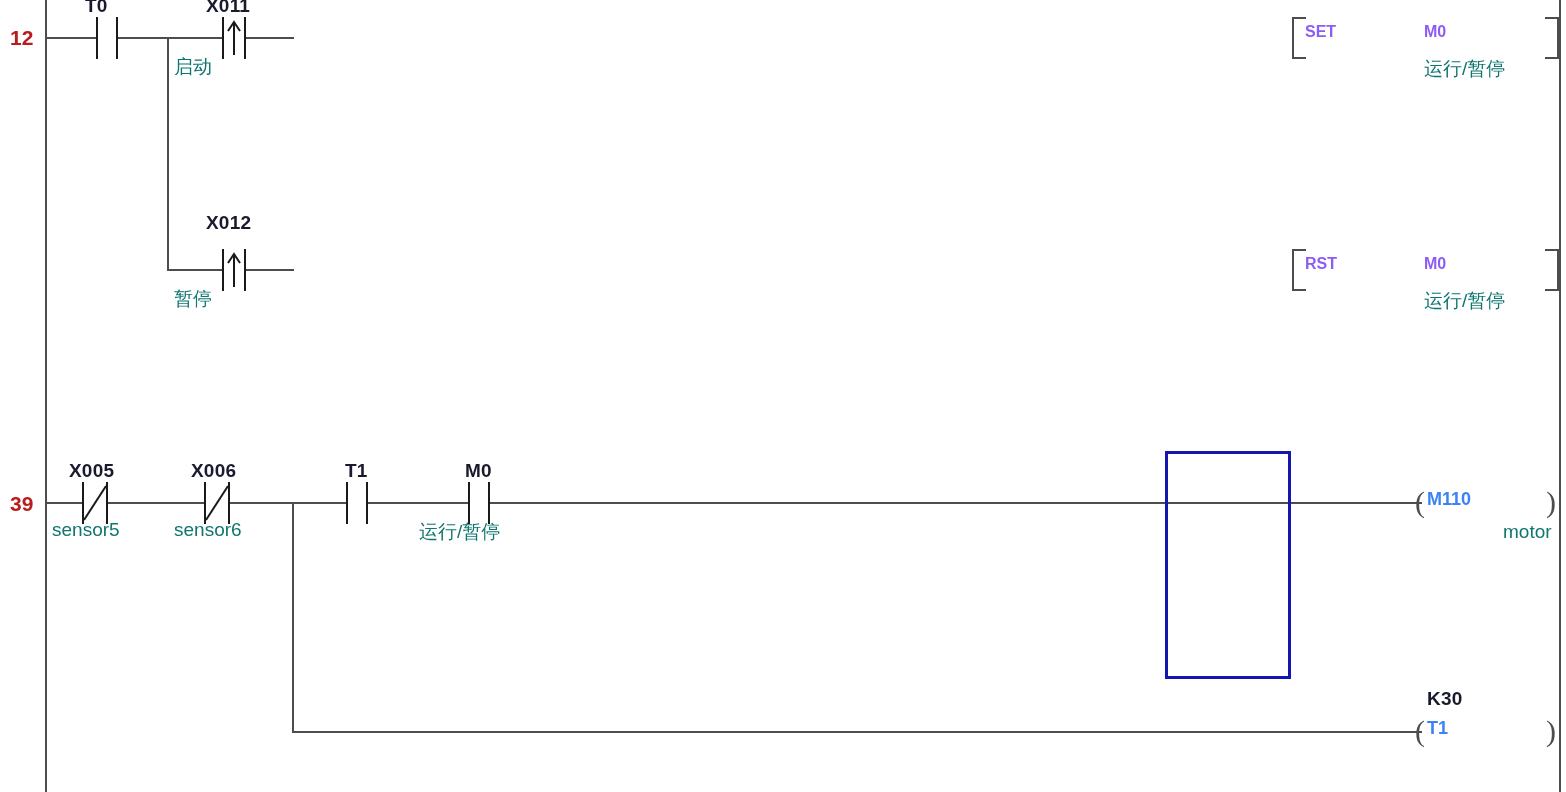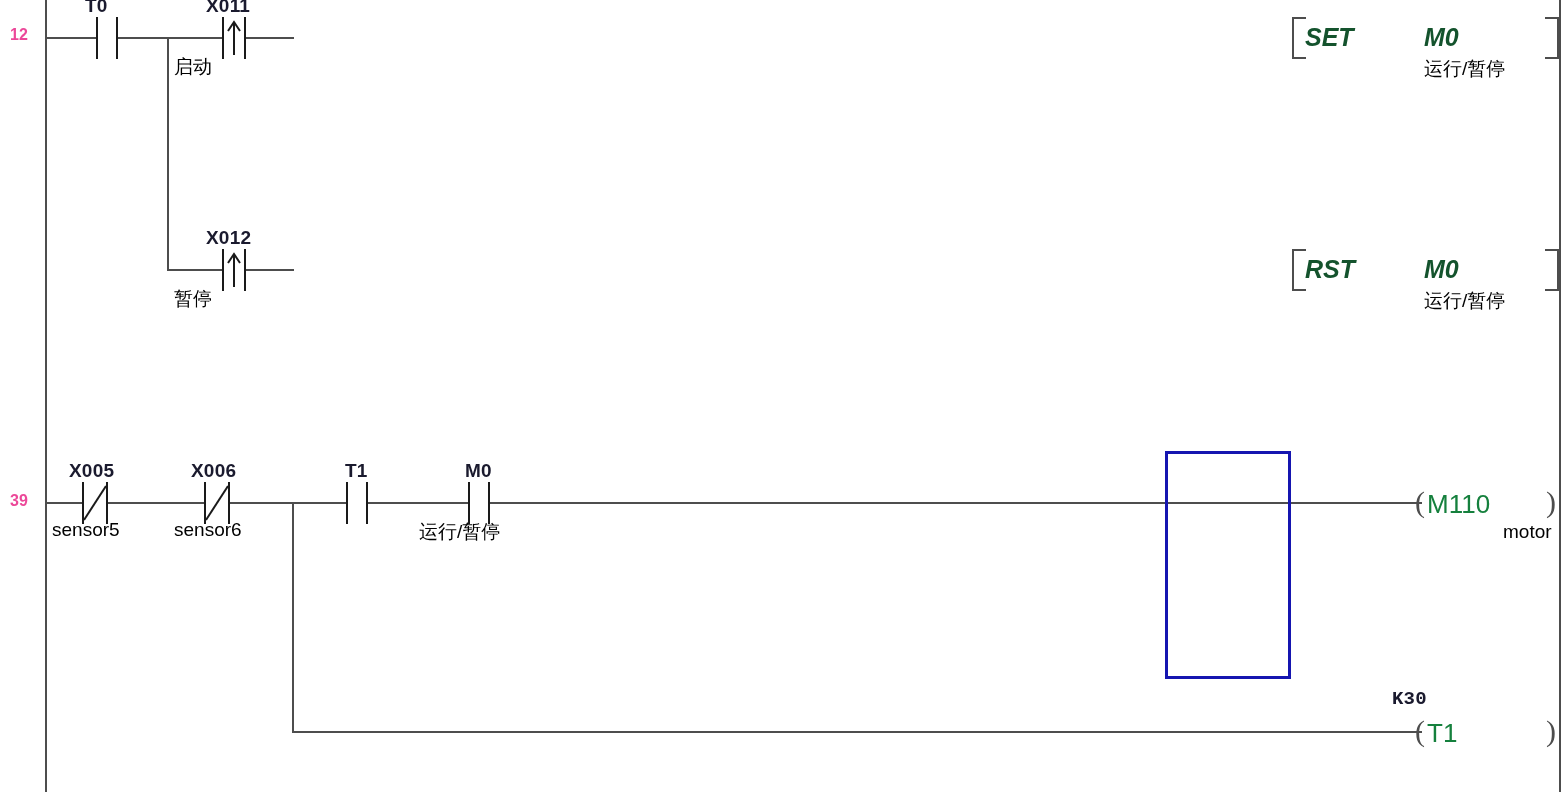--- a/index.html
+++ b/index.html
@@ -38,46 +38,45 @@
     position: absolute;
     font-size: 19px;
     font-weight: bold;
     color: #1a1a2e;
     white-space: nowrap;
     letter-spacing: 0.2px;
   }
   .cmt-label {
     position: absolute;
     font-size: 19px;
-    color: #000000;
+    color: #0f766e;
     white-space: nowrap;
   }
   .cmt-label.cjk {
     font-size: 19px;
   }
   .rung-num {
     position: absolute;
+    font-size: 21px;
+    font-weight: bold;
+    color: #b91c1c;
+    white-space: nowrap;
+  }
+  .op-text {
+    position: absolute;
     font-size: 16px;
     font-weight: bold;
-    color: #ec4899;
-    white-space: nowrap;
-  }
-  .op-text {
-    position: absolute;
-    font-size: 25px;
-    font-weight: bold;
-    color: #14532d;
-    white-space: nowrap;
-    font-style: italic;
+    color: #8b5cf6;
+    white-space: nowrap;
   }
   .coil-text {
     position: absolute;
-    font-size: 26px;
-    font-weight: normal;
-    color: #15803d;
+    font-size: 18px;
+    font-weight: bold;
+    color: #3b82f6;
     white-space: nowrap;
   }
   
   .contact {
     position: absolute;
   }
   .contact .bar {
     position: absolute;
     width: 2px;
     background: #1a1a1a;
@@ -164,21 +163,21 @@
   <div class="wire-h" style="left:167px; top:269px; width:55px;"></div>
 
   <div class="contact" style="left:222px; top:249px; width:24px; height:42px;">
     <div class="bar" style="left:0px;  top:0px; height:42px;"></div>
     <div class="bar" style="left:22px; top:0px; height:42px;"></div>
     <svg width="24" height="42" style="position:absolute;left:0;top:0;">
       <path d="M12,6 L12,38" stroke="#1a1a1a" stroke-width="2" fill="none"></path>
       <path d="M6,14 L12,5 L18,14" stroke="#1a1a1a" stroke-width="2" fill="none"></path>
     </svg>
   </div>
-  <div class="dev-label" style="left:206px; top:227px;">X012</div>
+  <div class="dev-label" style="left:206px; top:212px;">X012</div>
   <div class="cmt-label cjk" style="left:174px; top:286px;">暂停</div>
 
   <div class="wire-h" style="left:246px; top:269px; width:48px;"></div>
 
   <div class="bracket" style="left:1292px; top:249px; width:16px; height:42px;">
     <div class="seg-v" style="left:0px; top:0px; height:42px;"></div>
     <div class="seg-h" style="left:0px; top:0px;  width:14px;"></div>
     <div class="seg-h" style="left:0px; top:40px; width:14px;"></div>
   </div>
   <div class="op-text" style="left:1305px; top:255px;">RST</div>
@@ -237,20 +236,20 @@
 
   <div class="paren" style="left:1415px; top:487px;">(</div>
   <div class="coil-text" style="left:1427px; top:489px;">M110</div>
   <div class="cmt-label" style="left:1503px; top:521px;">motor</div>
   <div class="paren" style="left:1546px; top:487px;">)</div>
 
   <div class="wire-v" style="left:292px; top:502px; height:230px;"></div>
 
   <div class="wire-h" style="left:292px; top:731px; width:1130px;"></div>
 
-  <div class="dev-label" style="left:1392px; top:688px;font-family:Liberation Mono, monospace;">K30</div>
+  <div class="dev-label" style="left:1427px; top:688px;">K30</div>
   <div class="paren" style="left:1415px; top:716px;">(</div>
   <div class="coil-text" style="left:1427px; top:718px;">T1</div>
   <div class="paren" style="left:1546px; top:716px;">)</div>
 
   <div class="cursor-box" style="left:1165px; top:451px; width:126px; height:228px;"></div>
 
 </div>
 
 </body></html>

